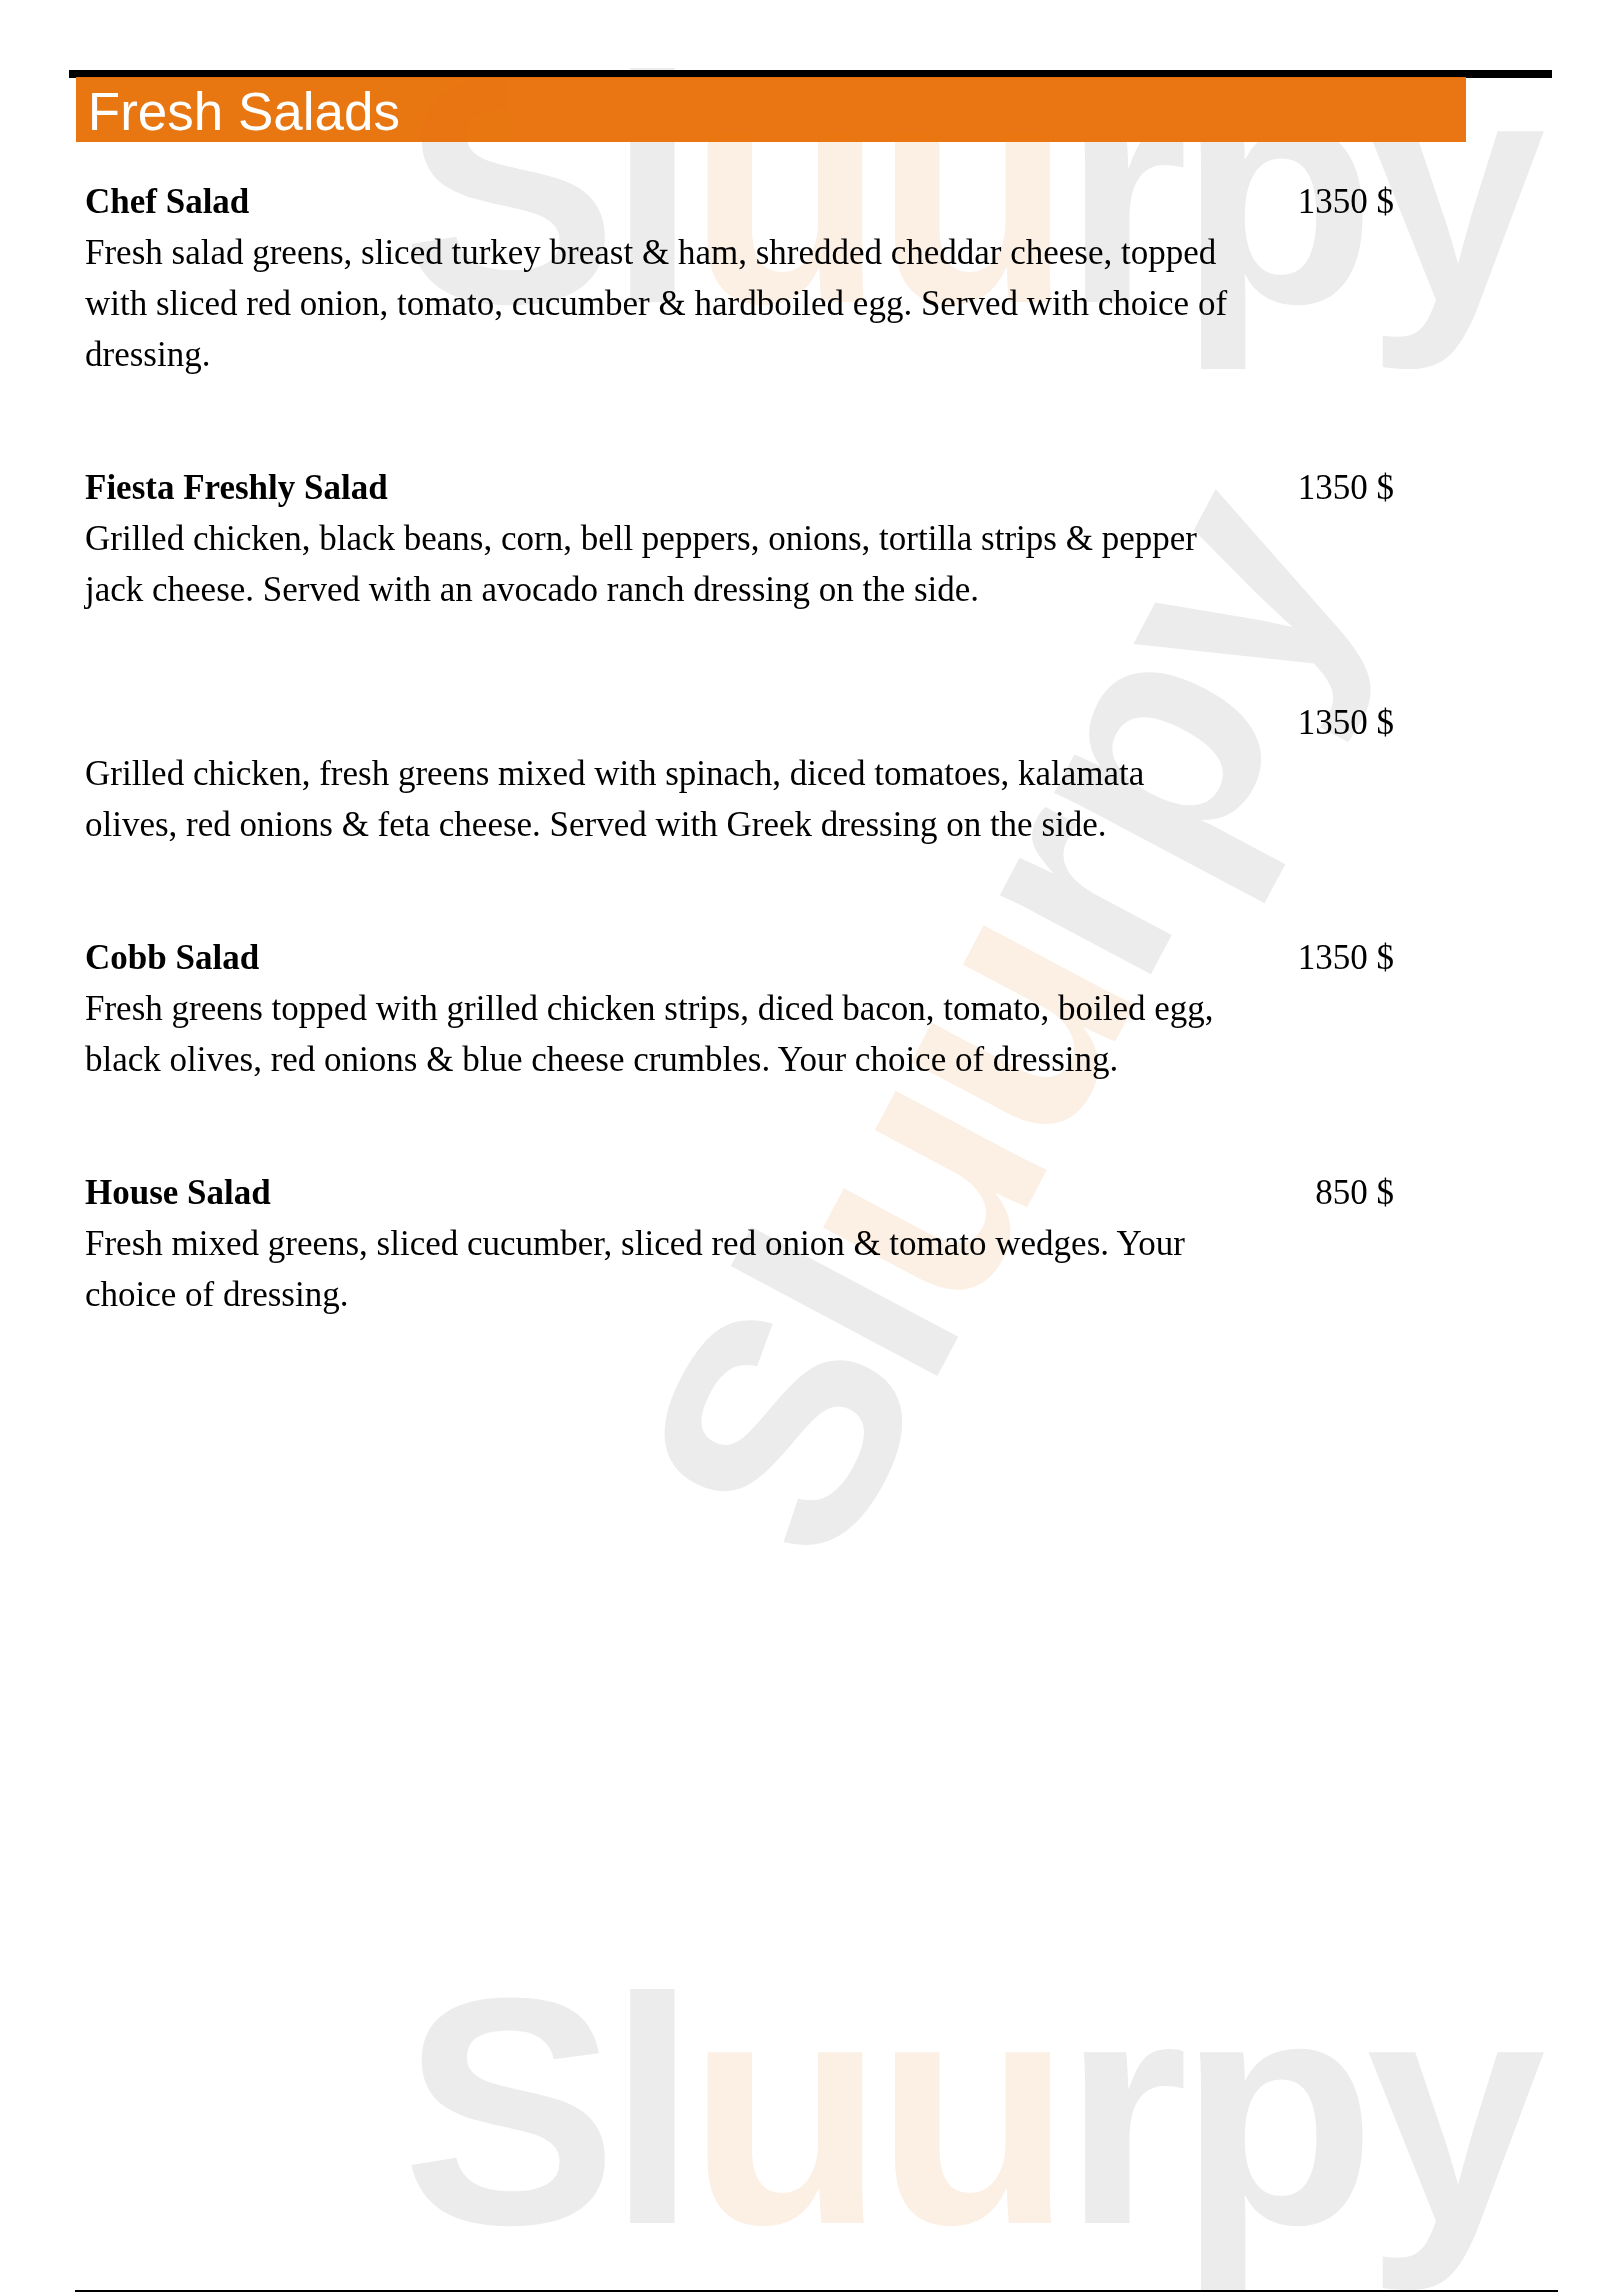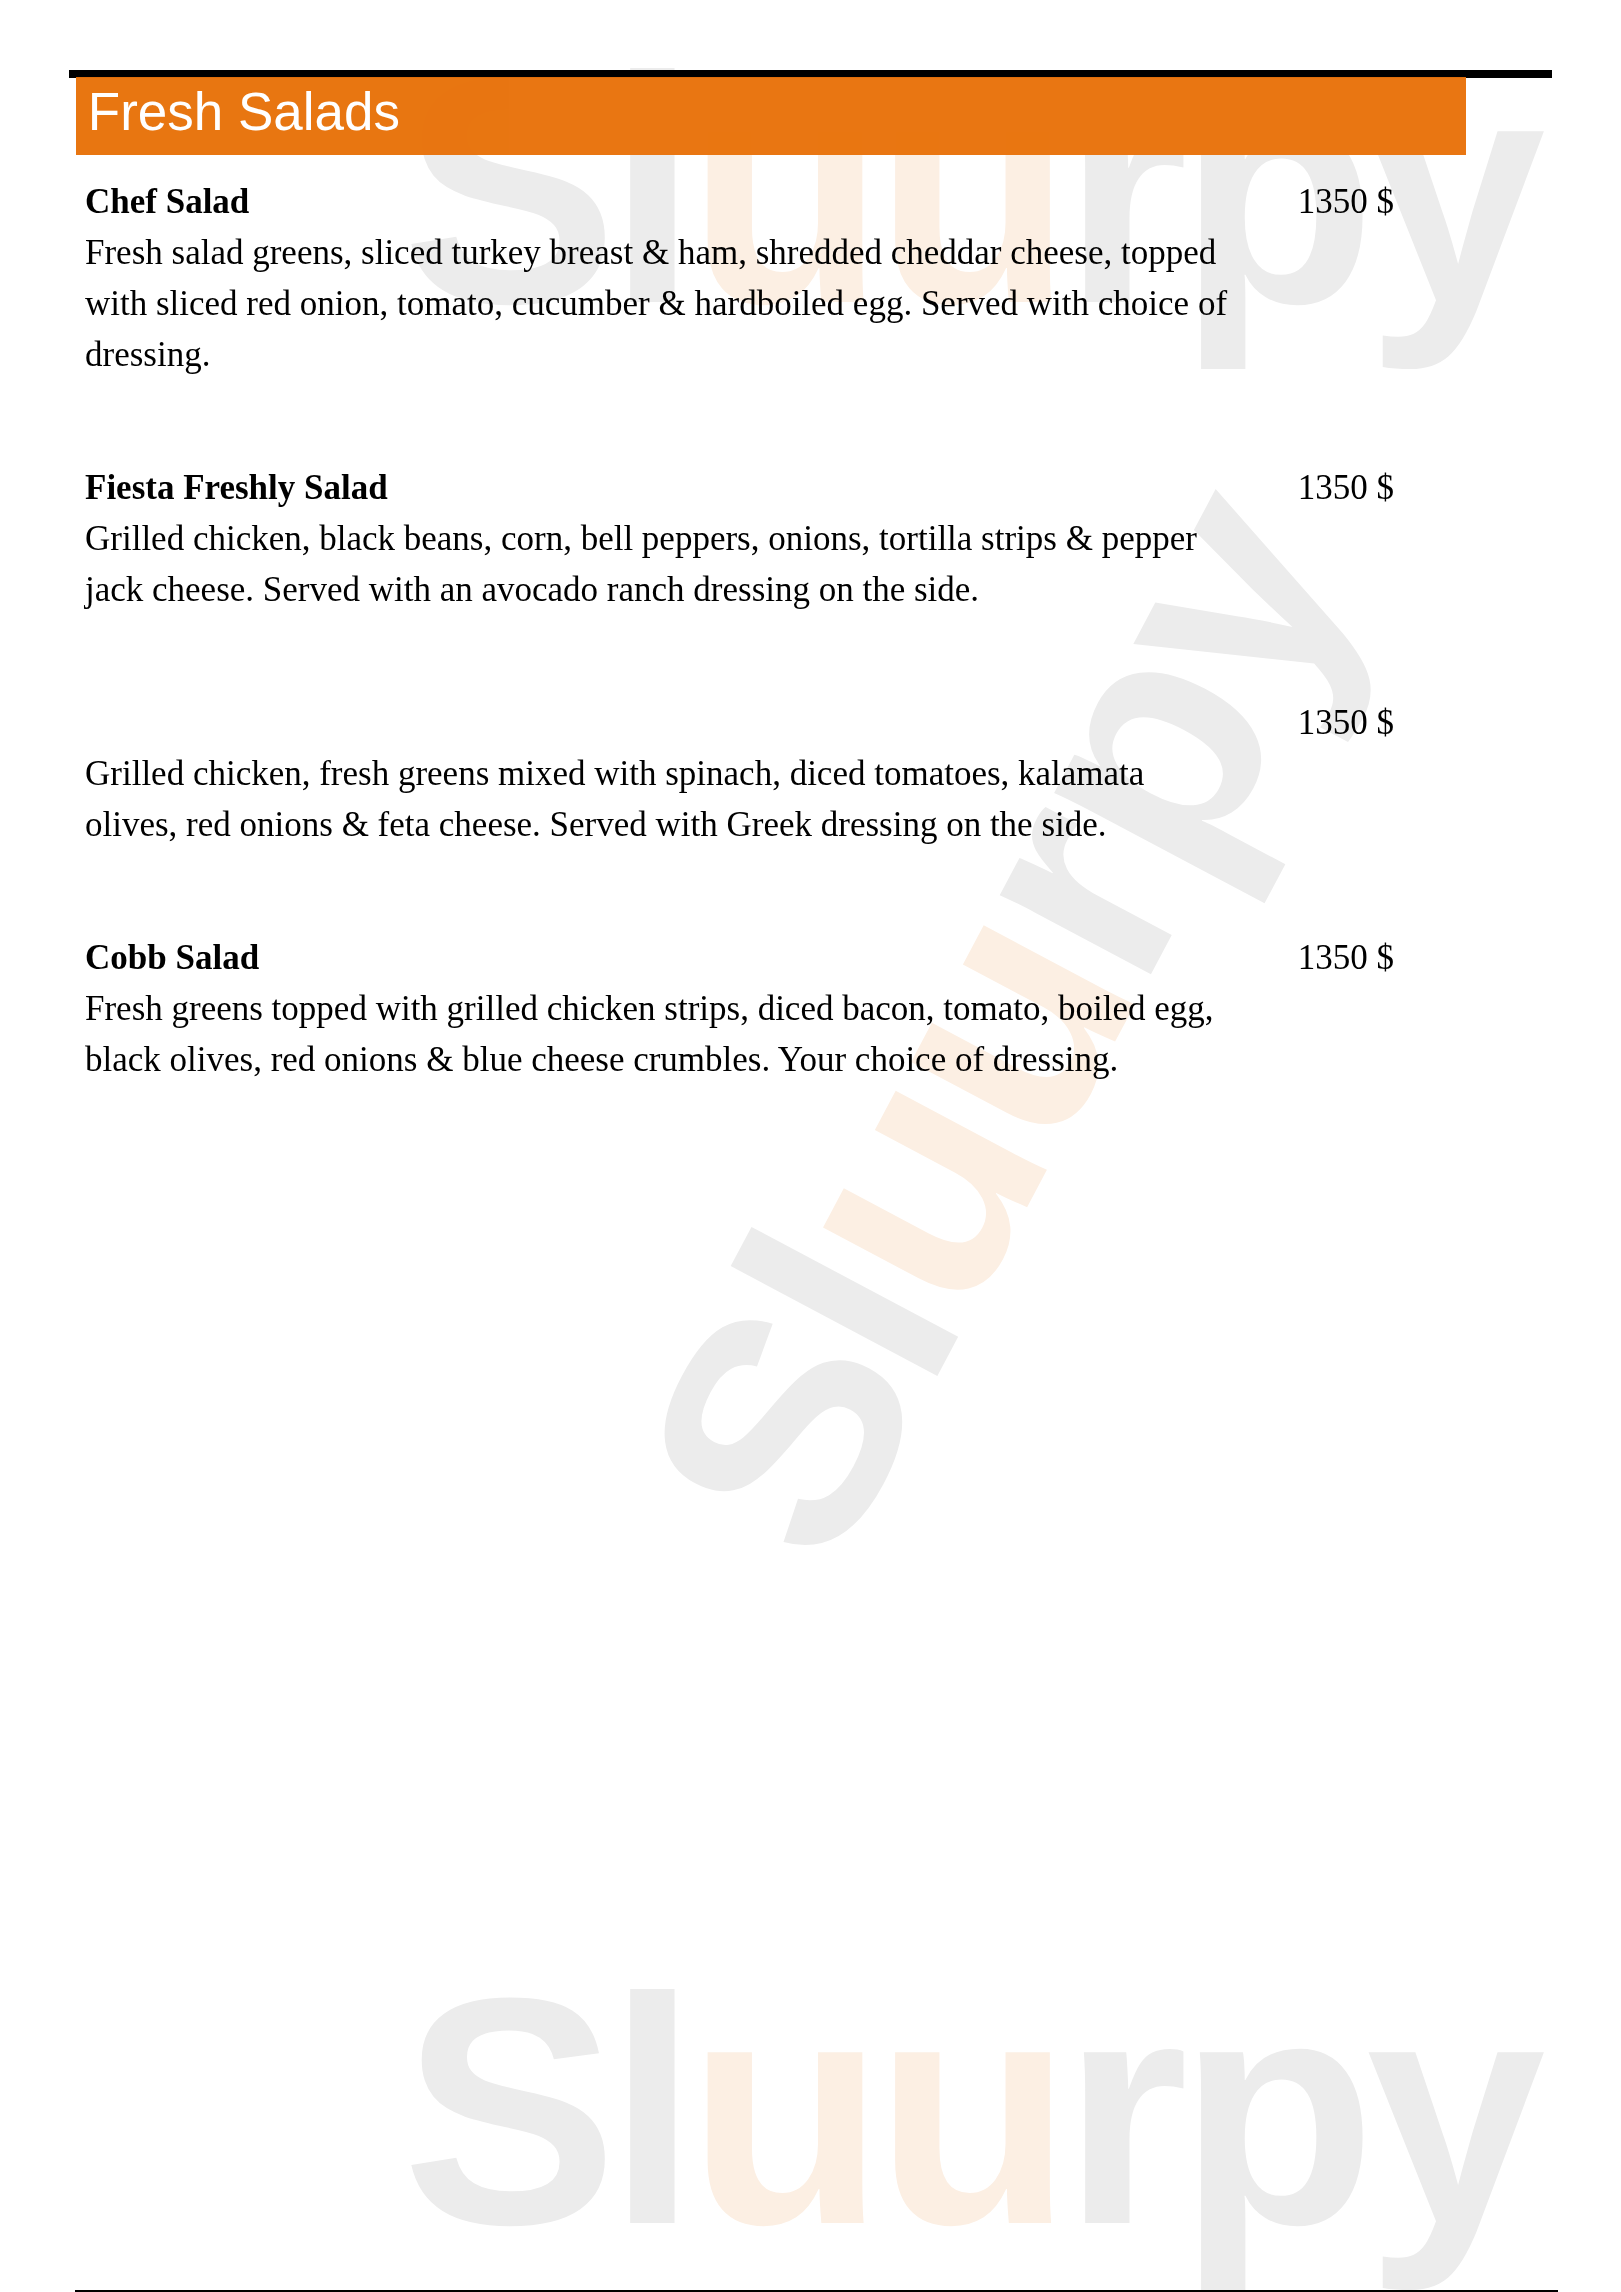--- a/index.html
+++ b/index.html
@@ -5,21 +5,21 @@
   html, body { margin: 0; padding: 0; background: #ffffff; }
   body { width: 1621px; height: 2293px; position: relative; overflow: hidden; }
   .watermark { position: absolute; font-family: "Liberation Sans", sans-serif; font-weight: bold;
     font-size: 323px; letter-spacing: -9.8px; line-height: 1; white-space: nowrap; z-index: 0; pointer-events: none; }
   .watermark .g { color: #ececec; }
   .watermark .o { color: #fcefe3; }
   .wm-top { left: 402px; top: 29px; }
   .wm-mid { left: 431px; top: 863px; transform: rotate(-62deg); transform-origin: 50% 50%; }
   .wm-bot { left: 402px; top: 1950px; }
   .top-rule { position: absolute; left: 69px; top: 70px; width: 1483px; height: 7.8px; background: #000000; z-index: 1; }
-  .section-bar { position: absolute; left: 76px; top: 77px; width: 1390px; height: 78px; background: #E8720A; z-index: 1; opacity: 0.97; }
+  .section-bar { position: absolute; left: 76px; top: 77px; width: 1390px; height: 65px; background: #E8720A; z-index: 1; opacity: 0.97; }
   .section-title { position: absolute; left: 11.8px; top: 3.9px; font-family: "Liberation Sans", sans-serif; font-size: 53px;
     color: #ffffff; line-height: 61px; }
   .menu { position: absolute; left: 85px; top: 176px; width: 1313px; z-index: 2;
     font-family: "Liberation Serif", serif; font-size: 35px; line-height: 51px; color: #000000; }
   .item { position: relative; margin-bottom: 82px; }
   .item-head { position: relative; height: 51px; }
   .item-name { position: absolute; left: 0; top: 0; font-weight: bold; }
   .item-price { position: absolute; right: 3.9px; top: 0; text-align: right; }
   .item-desc { width: 1157px; }
   .bottom-rule { position: absolute; left: 75px; top: 2290px; width: 1483px; height: 2.9px; background: #000000; z-index: 1; }
@@ -64,17 +64,24 @@
     <div class="item-desc">Grilled chicken, fresh greens mixed with spinach, diced tomatoes, kalamata olives, red onions &amp; feta cheese. Served with Greek dressing on the side.</div>
   </div>
   <div class="item">
     <div class="item-head">
         <span class="item-name">Cobb Salad</span>
         <span class="item-price">1350 $</span>
       </div>
     <div class="item-desc">Fresh greens topped with grilled chicken strips, diced bacon, tomato, boiled egg, black olives, red onions &amp; blue cheese crumbles. Your choice of dressing.</div>
   </div>
   <div class="item">
+    <div class="item-head">
+        <span class="item-name">House Salad</span>
+        <span class="item-price">850 $</span>
+      </div>
+    <div class="item-desc">Fresh mixed greens, sliced cucumber, sliced red onion &amp; tomato wedges. Your choice of dressing.</div>
+  </div>
+  <div class="item">
   </div>
 </div>
 
 <div class="bottom-rule"></div>
 
 
 </body></html>

